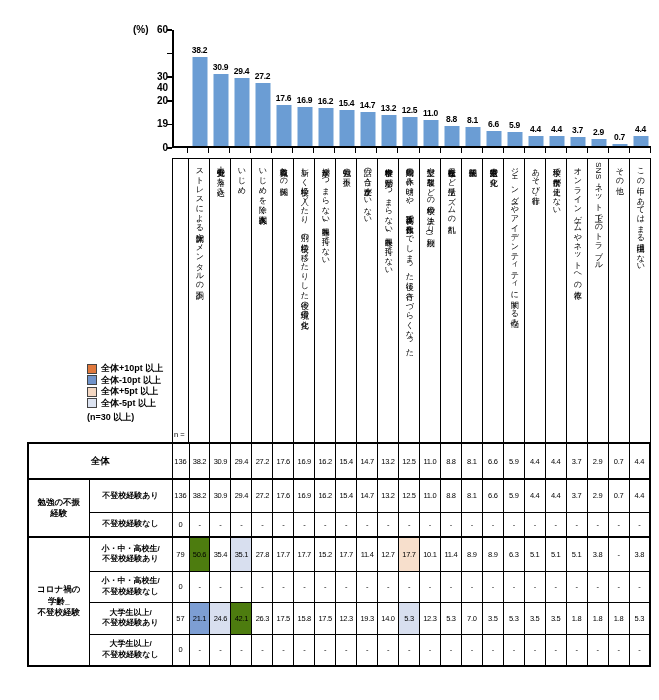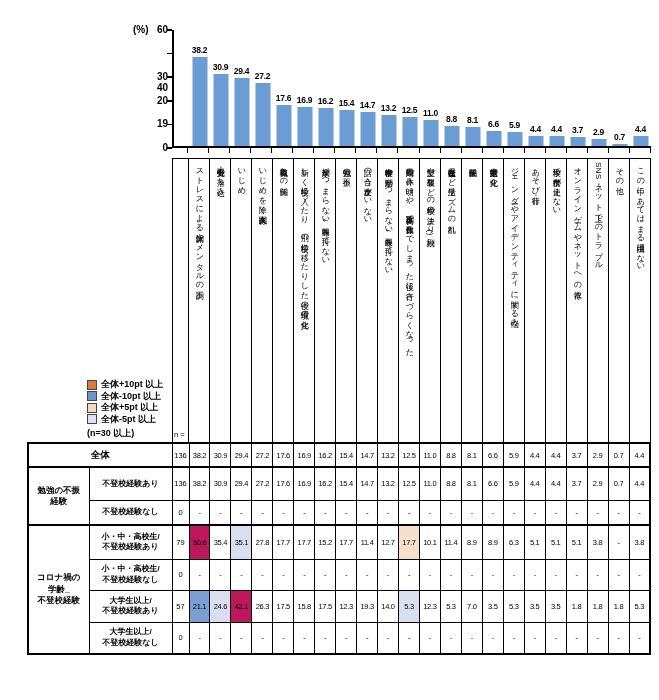--- a/index.html
+++ b/index.html
@@ -25,37 +25,37 @@
   
   .header-strip{
     position:absolute;left:172px;top:158px;width:479px;height:284px;box-sizing:border-box;
     border-top:1px solid #000;border-right:1px solid #000;display:flex;background:#fff;
   }
   .n-col-header{width:16px;border-left:1px solid #000;position:relative;box-sizing:border-box;flex:none;}
   .n-col-header span{position:absolute;bottom:3px;left:1px;font-size:7.5px;white-space:nowrap;}
   .label-cell{flex:1;border-left:1px solid #000;box-sizing:border-box;display:flex;justify-content:center;align-items:flex-start;padding-top:3px;overflow:hidden;}
   .label-cell span{writing-mode:vertical-rl;text-orientation:mixed;font-size:8.1px;line-height:9.6px;letter-spacing:0.2px;}
   
-  .legend{position:absolute;left:87px;top:363px;font-size:9px;font-weight:600;margin-top:16px;}
+  .legend{position:absolute;left:87px;top:363px;font-size:9px;font-weight:600;}
   .legend-item{display:flex;align-items:center;height:11.5px;}
   .legend-swatch{width:8px;height:8px;border:1px solid #444;margin-right:4px;flex:none;}
   .legend-note{margin-top:1.5px;height:11.5px;}
   
   table.data-table{
     position:absolute;left:27px;top:442px;width:624px;border-collapse:collapse;table-layout:fixed;
     border:2px solid #000;font-family:inherit;
   }
   table.data-table td{border:1px solid #000;text-align:center;vertical-align:middle;padding:0;overflow:hidden;}
   tr.heavy td{border-top:2px solid #000;}
   td.rowhead-all{font-size:9.5px;font-weight:700;}
   td.grp{font-size:8.5px;font-weight:700;white-space:pre-line;line-height:1.35;}
   td.sub{font-size:8px;font-weight:700;white-space:pre-line;line-height:1.3;}
   td.ncell{font-size:7.5px;}
   td.val{font-size:7.5px;letter-spacing:-0.3px;}
-  td.hl-plus10{background:#be185d;}
+  td.hl-plus10{background:#4d7c0f;}
   td.hl-minus10{background:#7d9ed3;}
   td.hl-plus5{background:#f7dfcc;}
   td.hl-minus5{background:#d8dfef;}
   
   .footer{position:absolute;left:6px;top:663px;width:648px;font-size:10.2px;font-weight:700;line-height:1.6;}
 </style>
 </head>
 <body>
 
 <div class="canvas">
@@ -263,21 +263,21 @@
     <div class="legend-note">(n=30 以上)</div>
   </div>
 
   <table class="data-table">
     <colgroup>
       <col style="width:61px">
         <col style="width:83px">
         <col style="width:17px">
     </colgroup>
     <tbody>
-        <tr class="heavy" style="height: 24px;">
+        <tr class="heavy" style="height: 36px;">
           <td class="rowhead-all" colspan="2">全体</td>
           <td class="ncell">136</td>
           <td class="val">38.2</td>
           <td class="val">30.9</td>
           <td class="val">29.4</td>
           <td class="val">27.2</td>
           <td class="val">17.6</td>
           <td class="val">16.9</td>
           <td class="val">16.2</td>
           <td class="val">15.4</td>

